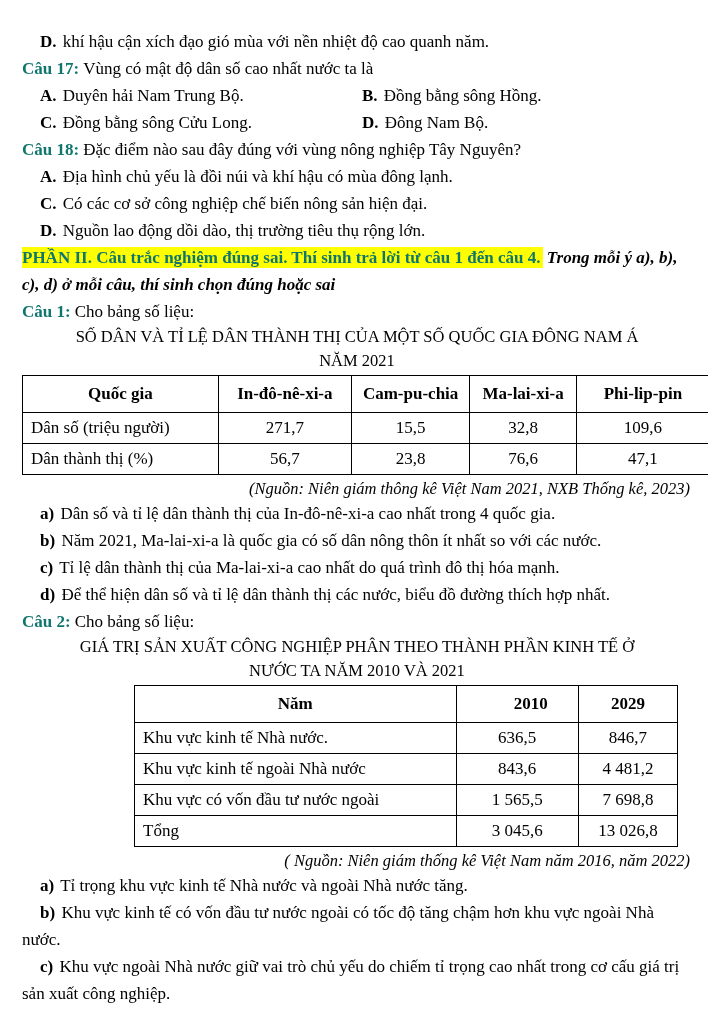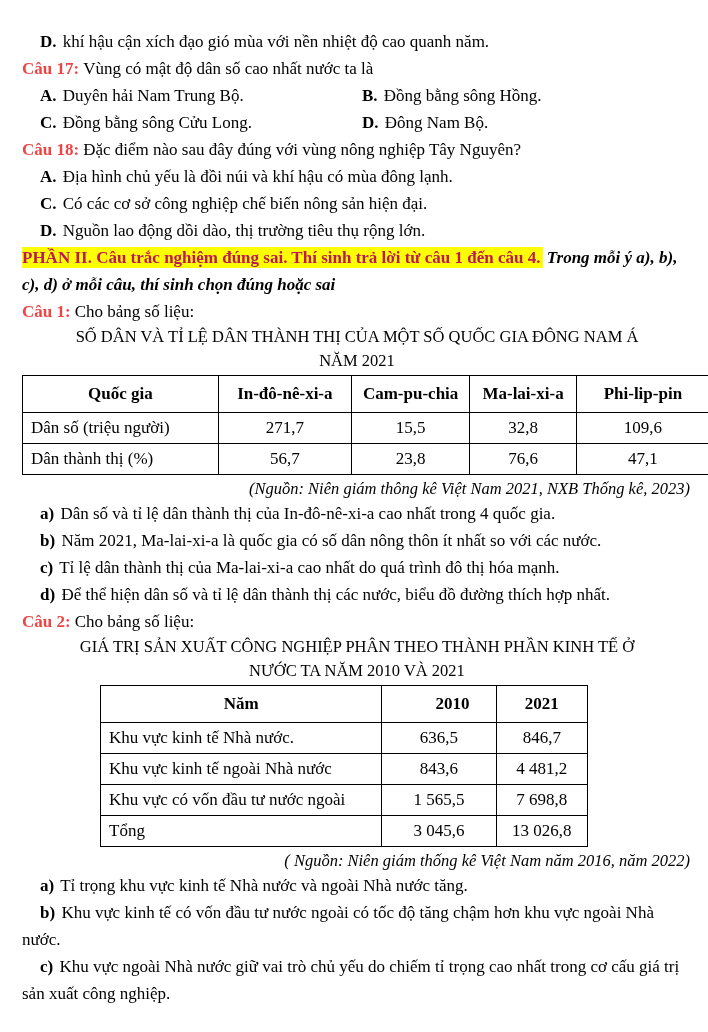--- a/index.html
+++ b/index.html
@@ -7,39 +7,39 @@
     width:708px;height:1032px;background:#ffffff;color:#000;
     font-family:"Liberation Serif","DejaVu Serif",serif;
     font-size:17px;box-sizing:border-box;
     padding:28px 16px 0 22px;overflow:hidden;
   }
   p{margin:0;line-height:27px;}
   .opt{text-indent:18px;}
   .stm{text-indent:18px;line-height:27px;}
   .stm b{margin-right:2px;}
   .opt b{margin-right:2px;}
-  .qline b.qlbl{color:#ef4444;margin-right:4px;}
+  .qline b.qlbl{color:#0f766e;margin-right:4px;}
   .optrow{display:flex;}
   .optrow .first{width:322px;flex:none;}
-  .part2 .hl{background:#FFFF00;color:#be185d;font-weight:bold;padding:1px 2px 1px 0;}
+  .part2 .hl{background:#FFFF00;color:#0f766e;font-weight:bold;padding:1px 2px 1px 0;}
   .bi{font-weight:bold;font-style:italic;text-align:right;}
   .title{font-weight:normal;text-align:center;line-height:24px;font-size:16.5px;margin:0;}
   .src{font-style:italic;text-align:right;line-height:23px;font-size:16.5px;padding-right:2px;}
   table{border-collapse:collapse;margin:2px 0;}
   th,td{border:1.5px solid #000;font-size:17px;}
   th{font-weight:bold;text-align:center;padding:8px 4px;}
   td{text-align:center;padding:5px 4px;}
   td.l{text-align:left;padding-left:8px;}
   .t1{width:688px;}
   .t1 th:nth-child(1){width:196px;}
   .t1 th:nth-child(2){width:130px;}
   .t1 th:nth-child(3){width:114px;}
   .t1 th:nth-child(4){width:102px;}
   .t1 th:nth-child(5){width:130px;}
-  .t2{width:488px;margin-left:78px;}
+  .t2{width:544px;margin-left:112px;}
   .t2 th:nth-child(1){width:312px;}
   .t2 th:nth-child(2){width:86px;padding-left:31px;}
   .t2 th:nth-child(3){width:90px;}
 </style>
 </head>
 <body>
 
 <div>
 
   <p class="opt"><b>D.</b> <span>khí hậu cận xích đạo gió mùa với nền nhiệt độ cao quanh năm.</span></p>
@@ -101,21 +101,21 @@
 
   <p class="qline"><b class="qlbl">Câu 2:</b><span>Cho bảng số liệu:</span></p>
   <p class="title">GIÁ TRỊ SẢN XUẤT CÔNG NGHIỆP PHÂN THEO THÀNH PHẦN KINH TẾ Ở</p>
   <p class="title">NƯỚC TA NĂM 2010 VÀ 2021</p>
 
   <table class="t2">
     <tbody>
         <tr>
       <th>Năm</th>
       <th>2010</th>
-      <th>2021</th>
+      <th>2029</th>
     </tr>
     <tr>
       <td class="l">Khu vực kinh tế Nhà nước.</td>
       <td>636,5</td>
       <td>846,7</td>
     </tr>
     <tr>
       <td class="l">Khu vực kinh tế ngoài Nhà nước</td>
       <td>843,6</td>
       <td>4 481,2</td>

